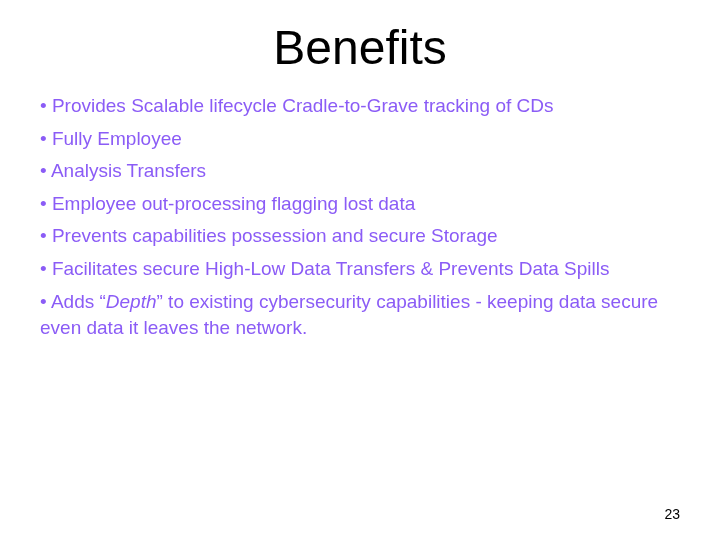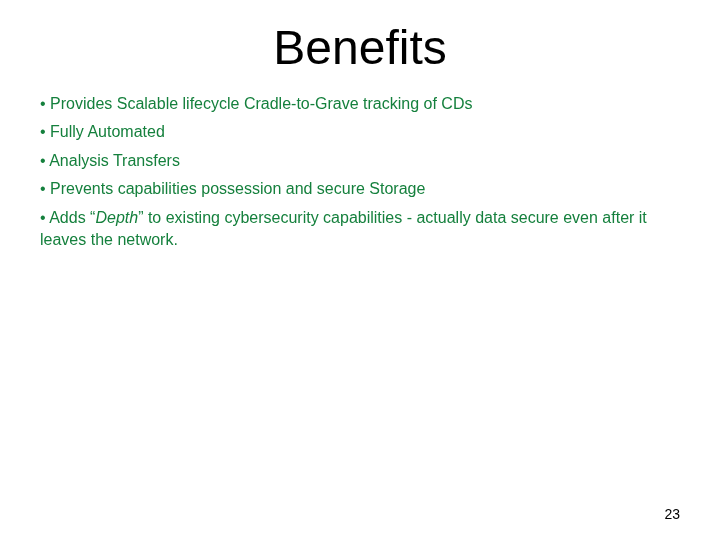--- a/index.html
+++ b/index.html
@@ -33,22 +33,22 @@
       color: #000000;
     }
 
     .bullet-list {
       list-style: none;
       padding: 0;
       margin: 0;
     }
 
     .bullet-list li {
-      font-size: 16px;
-      color: #15803d;
+      font-size: 19px;
+      color: #8b5cf6;
       margin-bottom: 6px;
       font-family: Arial, sans-serif;
       line-height: 1.4;
     }
 
     .bullet-list li::before {
       content: "• ";
     }
 
     .bullet-list li.italic-text em {
@@ -68,27 +68,33 @@
 <body>
 
 <div class="slide">
   <h1 class="title">Benefits</h1>
 
   <ul class="bullet-list">
     <li>
       <span>Provides Scalable lifecycle Cradle-to-Grave tracking of CDs</span>
     </li>
     <li>
-      <span>Fully Automated</span>
+      <span>Fully Employee</span>
     </li>
     <li>
       <span>Analysis Transfers</span>
     </li>
     <li>
+      <span>Employee out-processing flagging lost data</span>
+    </li>
+    <li>
       <span>Prevents capabilities possession and secure Storage</span>
     </li>
+    <li>
+      <span>Facilitates secure High-Low Data Transfers &amp; Prevents Data Spills</span>
+    </li>
     <li class="italic-text">
-      <span>Adds “</span><em>Depth</em><span>” to existing cybersecurity capabilities - actually data secure even after it leaves the network.</span>
+      <span>Adds “</span><em>Depth</em><span>” to existing cybersecurity capabilities - keeping data secure even data it leaves the network.</span>
     </li>
   </ul>
 
   <div class="page-number">23</div>
 </div>
 
 </body></html>

